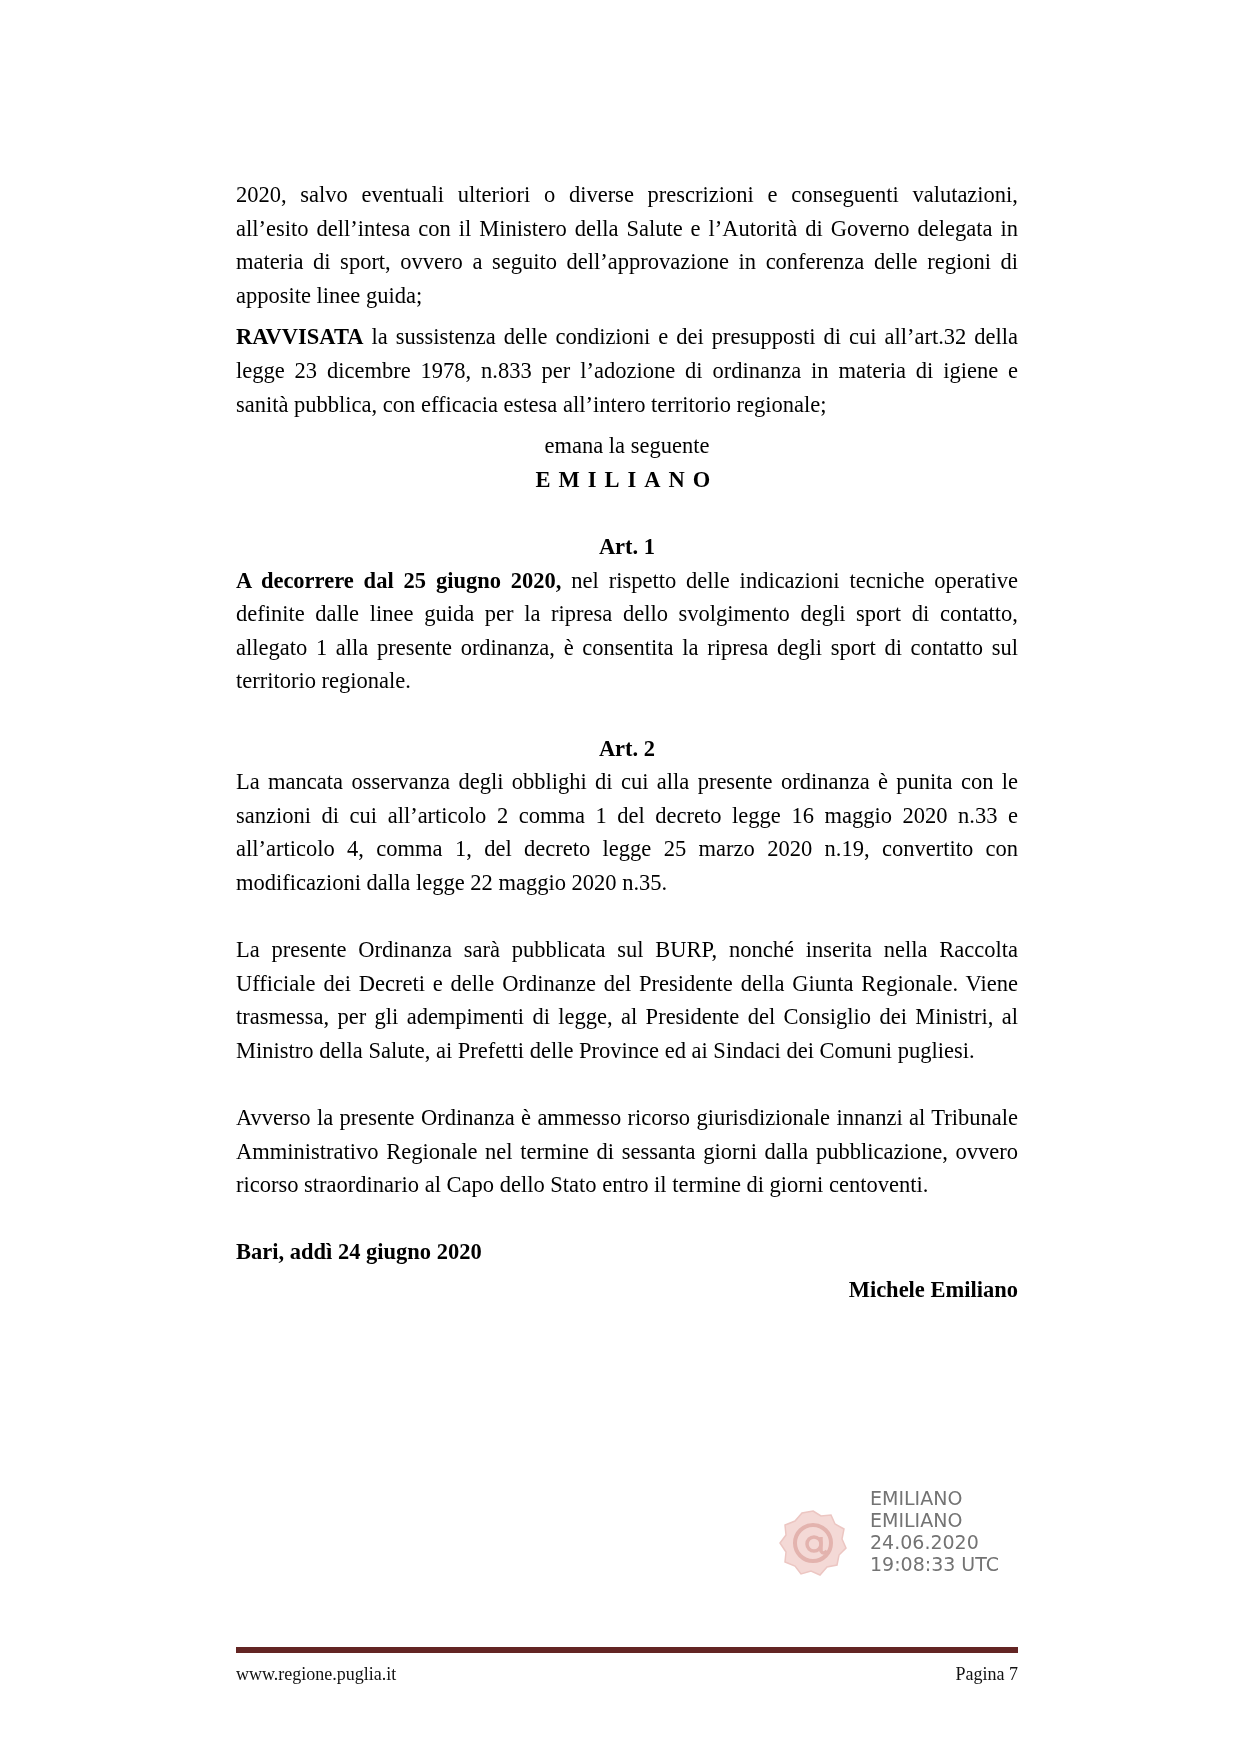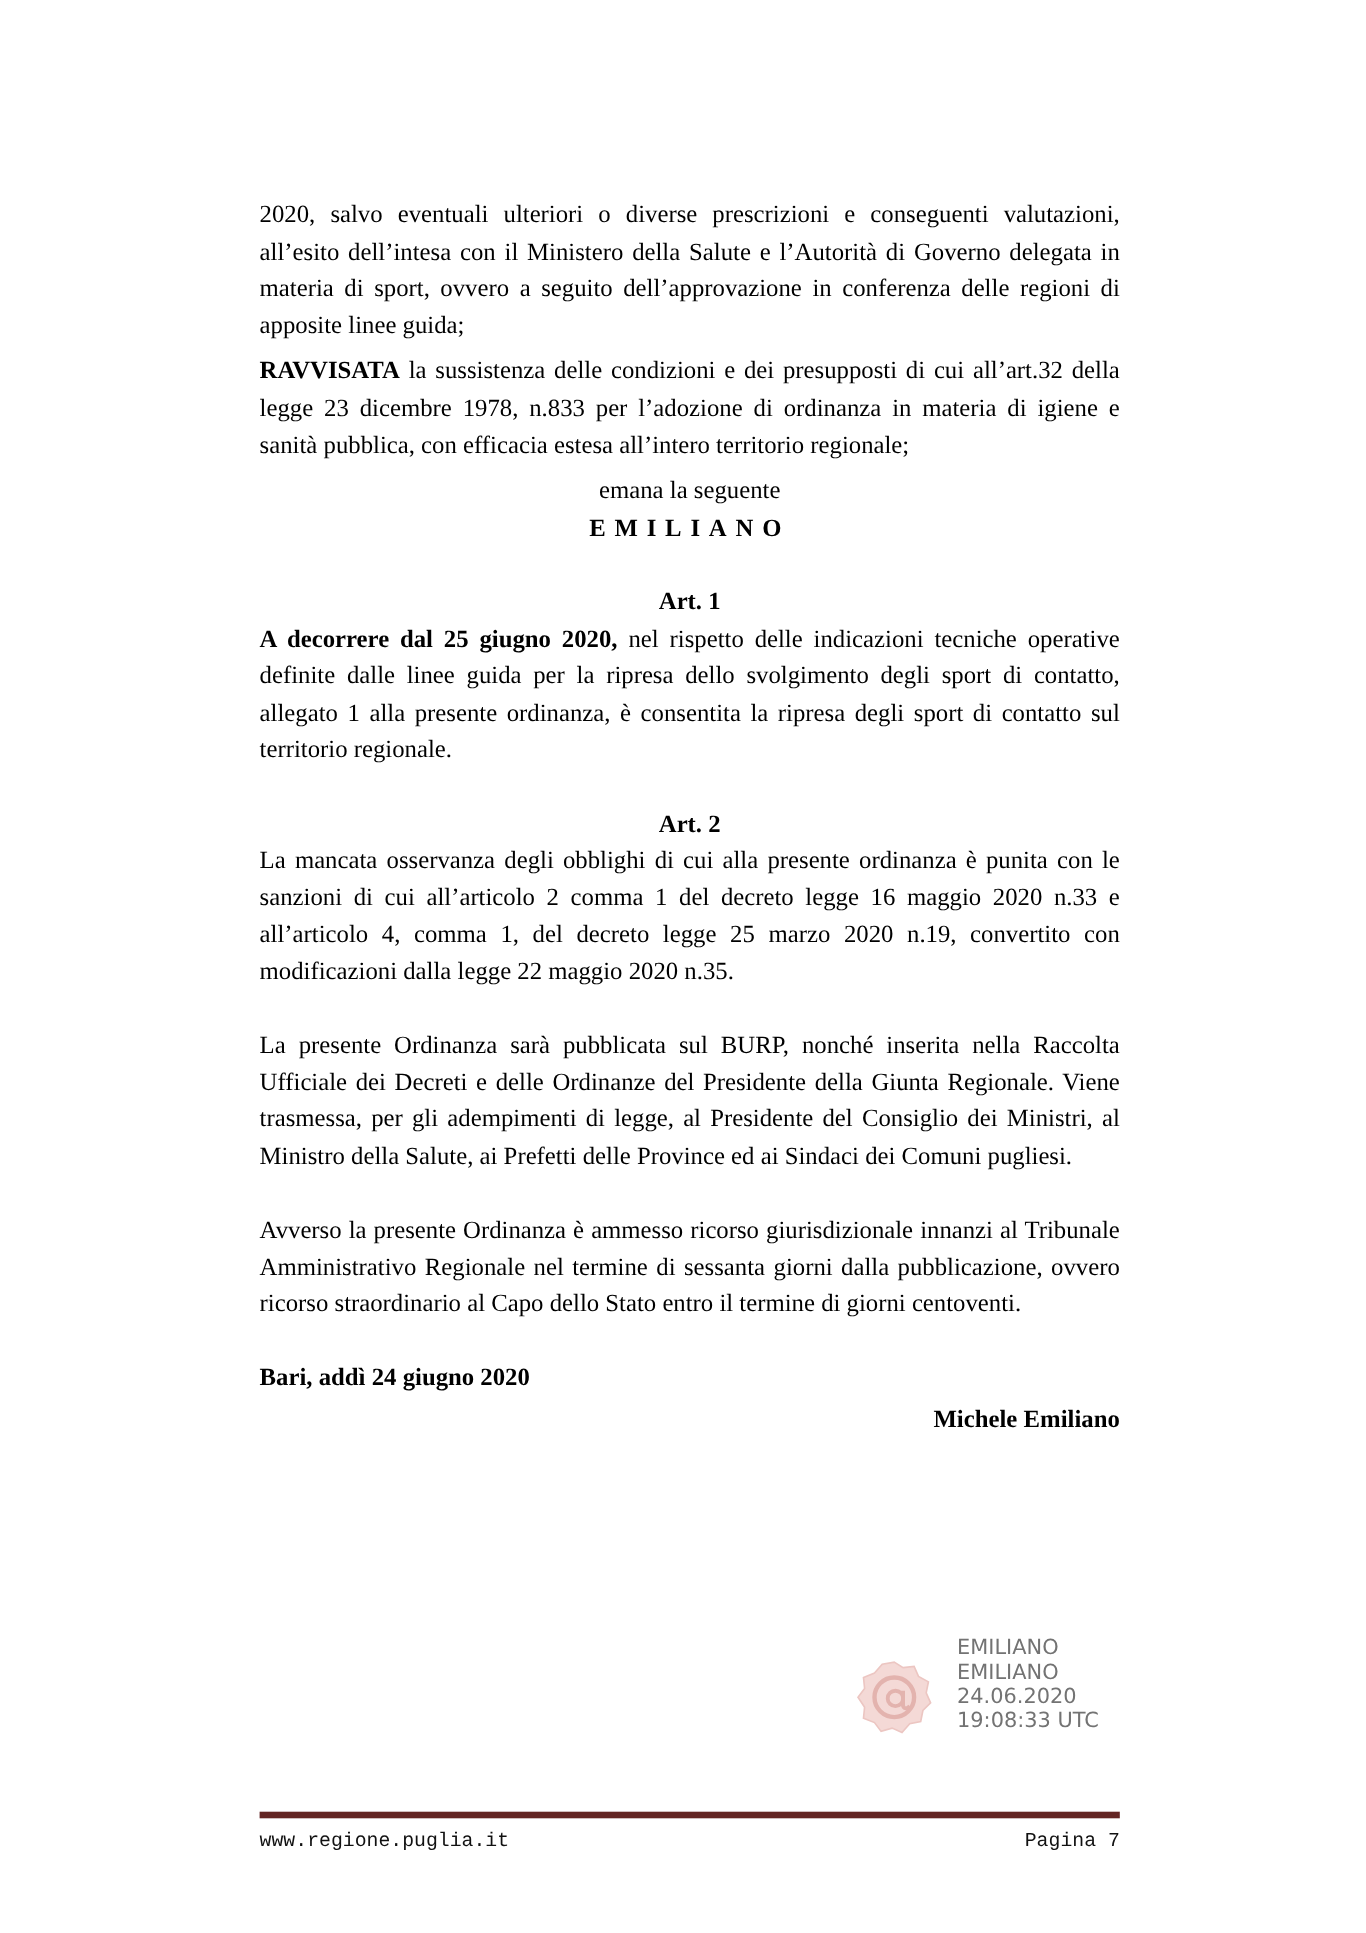--- a/index.html
+++ b/index.html
@@ -26,21 +26,21 @@
     .seal { position: absolute; left: 0; top: 20px; width: 72px; height: 72px; }
     .stamp-text {
       position: absolute; left: 93px; top: 0;
       font-family: "DejaVu Sans", sans-serif; font-size: 19px; line-height: 22px; color: #737373;
     }
     .footer-rule {
       position: absolute; left: 236px; top: 1647px; width: 782px; height: 6px; background: #632523;
     }
     .footer {
       position: absolute; left: 236px; top: 1664px; width: 782px;
-      font-family: Liberation Mono, monospace; font-size: 18px; color: #111;
+      font-family: Liberation Serif, serif; font-size: 18px; color: #111;
       display: flex; justify-content: space-between; gap: 26px;
     }
   </style>
 </head>
 <body>
 
 <div class="page">
   <div class="content">
     <p class="para">2020, salvo eventuali ulteriori o diverse prescrizioni e conseguenti valutazioni, all’esito dell’intesa con il Ministero della Salute e l’Autorità di Governo delegata in materia di sport, ovvero a seguito dell’approvazione in conferenza delle regioni di apposite linee guida;</p>
     <p class="para gap-s"><span class="b">RAVVISATA</span><span> la sussistenza delle condizioni e dei presupposti di cui all’art.32 della legge 23 dicembre 1978, n.833 per l’adozione di ordinanza in materia di igiene e sanità pubblica, con efficacia estesa all’intero territorio regionale;</span></p>

